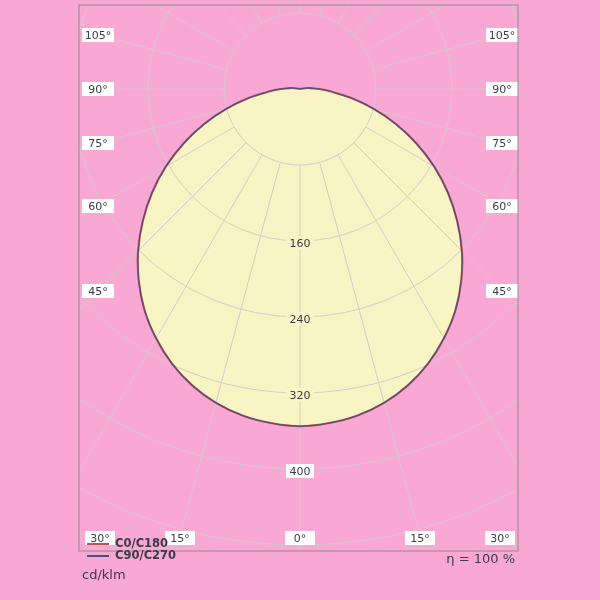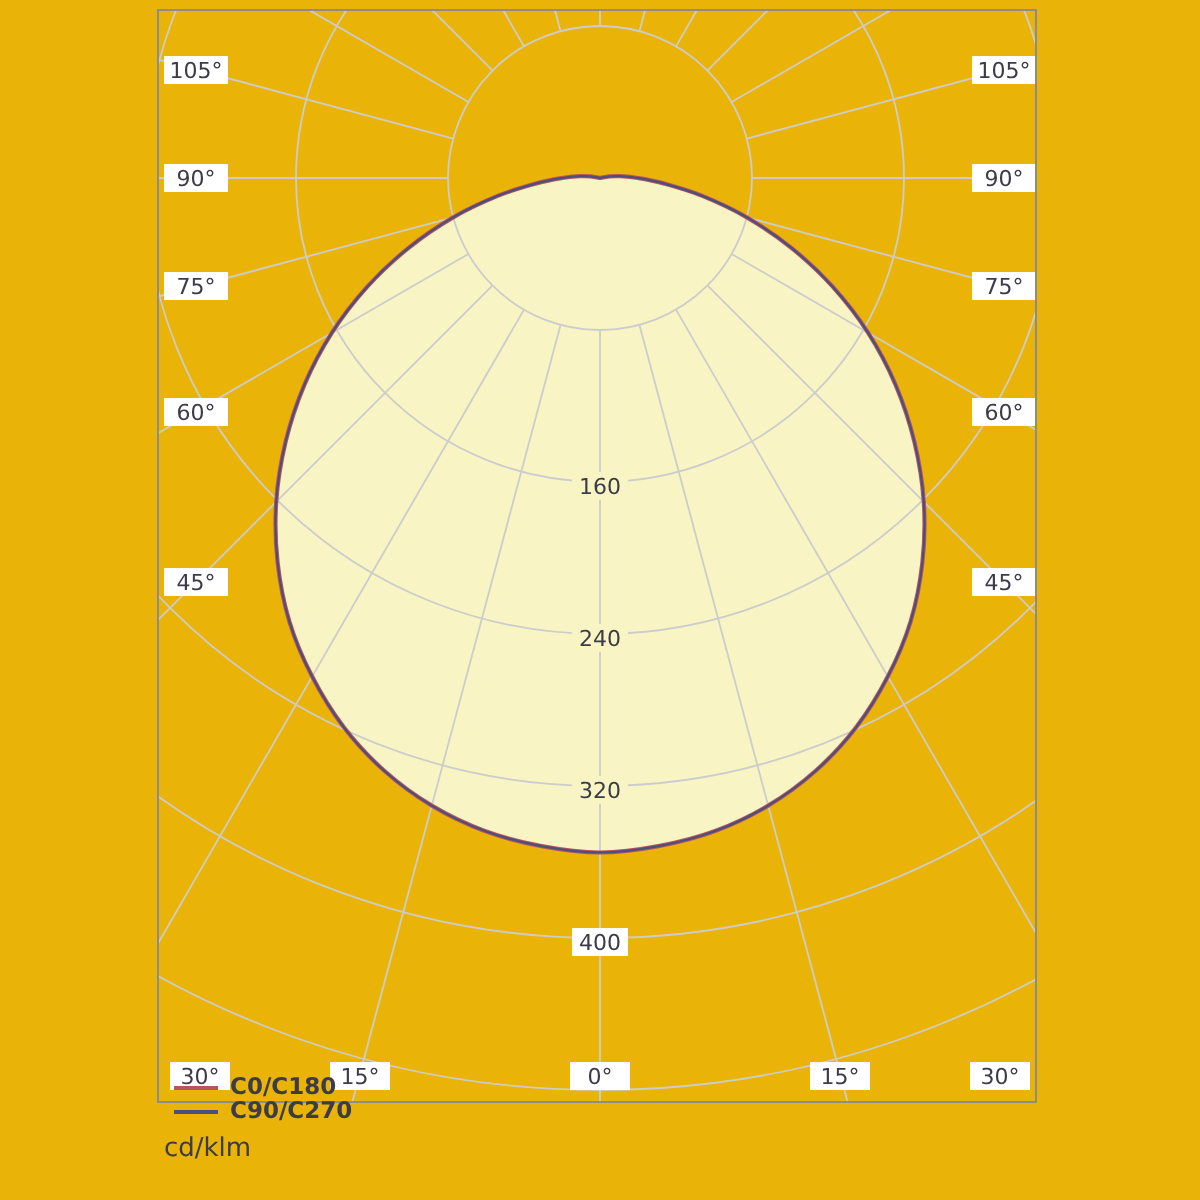--- a/index.html
+++ b/index.html
@@ -1,16 +1,16 @@
 <!DOCTYPE html>
 <html><head>
 <meta charset="utf-8">
 <style>
   html,body{margin:0;padding:0;background:#ffffff;}
-  .stage{position:relative;width:600px;height:600px;background:#eab308;overflow:hidden;
+  .stage{position:relative;width:600px;height:600px;background:#f9a8d4;overflow:hidden;
          font-family:"DejaVu Sans",sans-serif;}
   svg{position:absolute;left:0;top:0;}
   .txt{position:absolute;color:#3b3b49;}
   .unit{left:82px;top:551px;font-size:13px;margin-top:16px;}
   .eta{left:380px;top:551px;width:135px;text-align:right;font-size:13px;}
   .legend{position:absolute;left:87px;top:538px;font-weight:bold;}
   .legend-row{display:flex;align-items:center;height:11px;margin-bottom:1px;}
   .swatch{display:inline-block;width:22px;height:2px;margin-right:6px;}
   .legend-label{font-size:11.5px;color:#3b3b49;line-height:11px;}
 </style>
@@ -100,20 +100,21 @@
         <text x="300" y="323" text-anchor="middle" font-size="11" fill="#3b3b49" font-family="&quot;DejaVu Sans&quot;, sans-serif">240</text>
         <rect x="286" y="388" width="28" height="14" fill="#f8f4c3"></rect>
         <text x="300" y="399" text-anchor="middle" font-size="11" fill="#3b3b49" font-family="&quot;DejaVu Sans&quot;, sans-serif">320</text>
         <rect x="286" y="464" width="28" height="14" fill="#ffffff"></rect>
         <text x="300" y="475" text-anchor="middle" font-size="11" fill="#3b3b49" font-family="&quot;DejaVu Sans&quot;, sans-serif">400</text>
       </g>
       <rect x="79" y="5" width="439" height="546" fill="none" stroke="#8c8c8c" stroke-width="1"></rect>
     </svg>
 
   <div class="txt unit">cd/klm</div>
+  <div class="txt eta">η = 100 %</div>
 
   <div class="legend">
     <div class="legend-row">
       <span class="swatch" style="background: rgb(180, 87, 92);"></span>
       <span class="legend-label">C0/C180</span>
     </div>
     <div class="legend-row">
       <span class="swatch" style="background: rgb(76, 78, 126);"></span>
       <span class="legend-label">C90/C270</span>
     </div>

